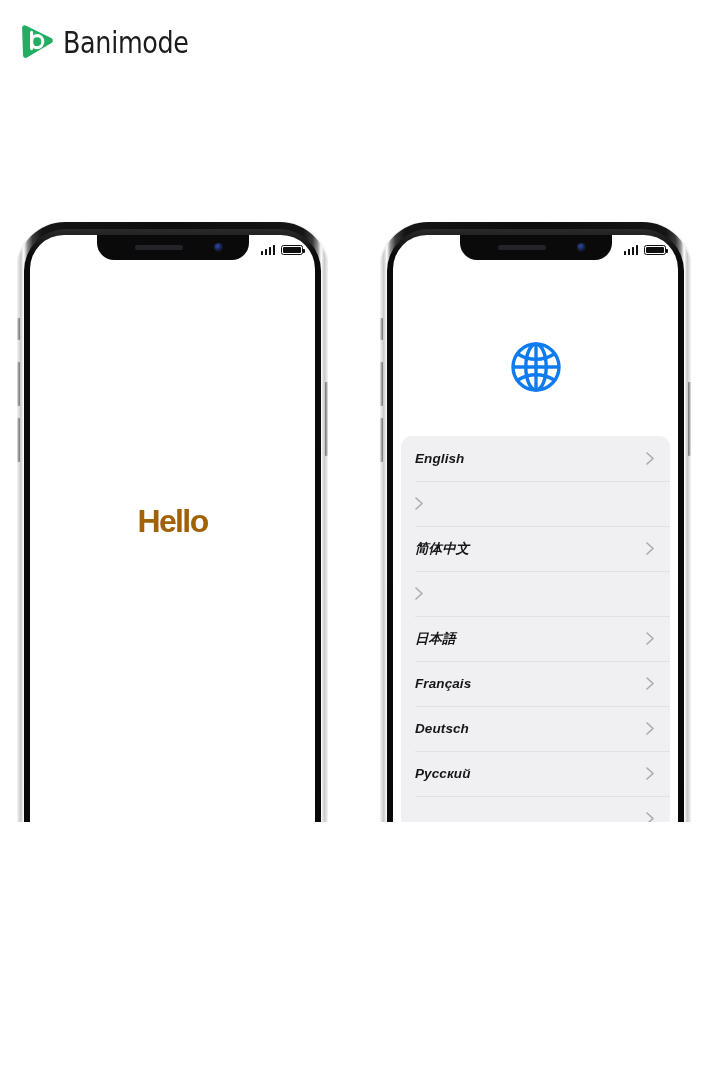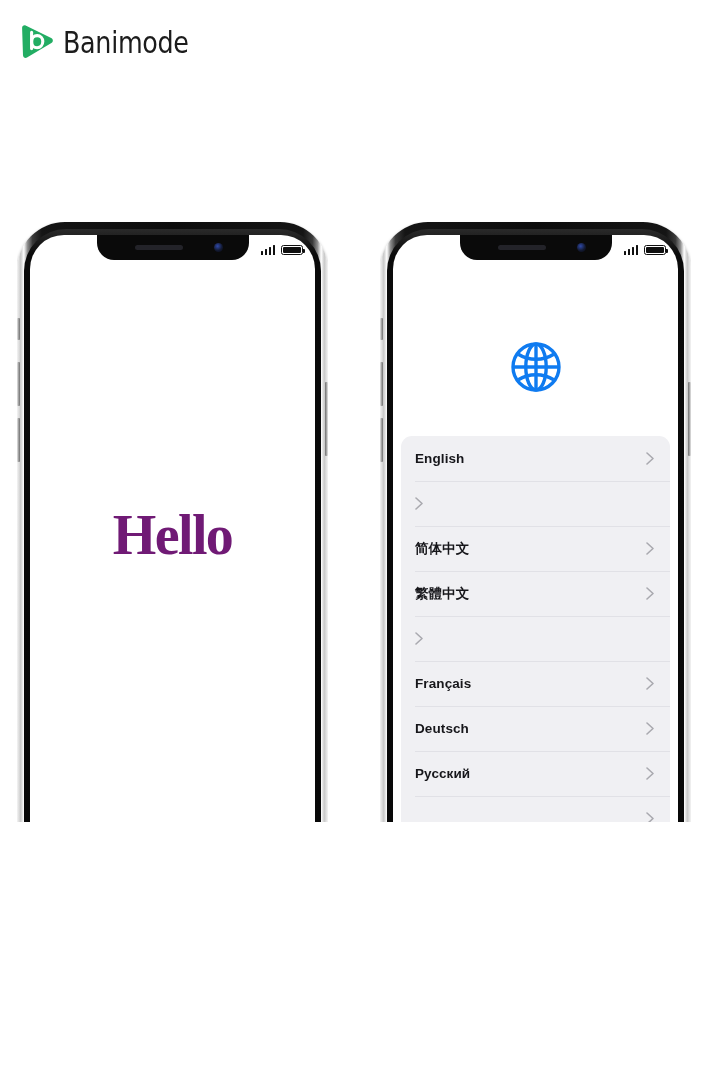--- a/index.html
+++ b/index.html
@@ -187,25 +187,25 @@
   .btn-power  { right: 0px;  top: 160px; width: 3px; height: 74px;
                 background: linear-gradient(270deg, #e9e9e9, #a8a8a8 45%, #6e6e6e 100%); }
 
   
   .hello {
     position: absolute;
     left: 0;
     right: 0;
     top: 268px;
     text-align: center;
-    font-size: 56px;
+    font-size: 32px;
     font-weight: 700;
     letter-spacing: -1.6px;
-    color: #701a75;
-    font-family: Liberation Serif, serif;
+    color: #a16207;
+    font-family: Liberation Sans, sans-serif;
   }
 
   
   .globe-wrap {
     position: absolute;
     left: 0;
     right: 0;
     top: 104px;
     display: flex;
     justify-content: center;
@@ -214,20 +214,21 @@
 
   .lang-card {
     position: absolute;
     left: 8px;
     right: 8px;
     top: 201px;
     bottom: 0;
     background: #f0f0f3;
     border-radius: 11px 11px 0 0;
     overflow: hidden;
+    font-style: italic;
   }
   .lang-row {
     position: relative;
     height: 45px;
     display: flex;
     align-items: center;
     padding: 0 16px 0 14px;
     margin: 0 0 0 0;
   }
   .lang-row + .lang-row::before {
@@ -357,27 +358,27 @@
         </div>
 
         <div class="lang-row">
           <span class="lang-label">简体中文</span>
           <svg class="chev" viewBox="0 0 8 13">
               <path d="M1 1 L7 6.5 L1 12" fill="none" stroke="#55555e" stroke-width="1.6" stroke-linecap="round" stroke-linejoin="round"></path>
             </svg>
         </div>
 
         <div class="lang-row">
-          <span class="lang-label">繁體中文</span>
-          <svg class="chev" viewBox="0 0 8 13">
-              <path d="M1 1 L7 6.5 L1 12" fill="none" stroke="#55555e" stroke-width="1.6" stroke-linecap="round" stroke-linejoin="round"></path>
-            </svg>
-        </div>
-
-        <div class="lang-row">
+          <svg class="chev" viewBox="0 0 8 13">
+              <path d="M1 1 L7 6.5 L1 12" fill="none" stroke="#55555e" stroke-width="1.6" stroke-linecap="round" stroke-linejoin="round"></path>
+            </svg>
+        </div>
+
+        <div class="lang-row">
+          <span class="lang-label">日本語</span>
           <svg class="chev" viewBox="0 0 8 13">
               <path d="M1 1 L7 6.5 L1 12" fill="none" stroke="#55555e" stroke-width="1.6" stroke-linecap="round" stroke-linejoin="round"></path>
             </svg>
         </div>
 
         <div class="lang-row">
           <span class="lang-label">Français</span>
           <svg class="chev" viewBox="0 0 8 13">
               <path d="M1 1 L7 6.5 L1 12" fill="none" stroke="#55555e" stroke-width="1.6" stroke-linecap="round" stroke-linejoin="round"></path>
             </svg>

